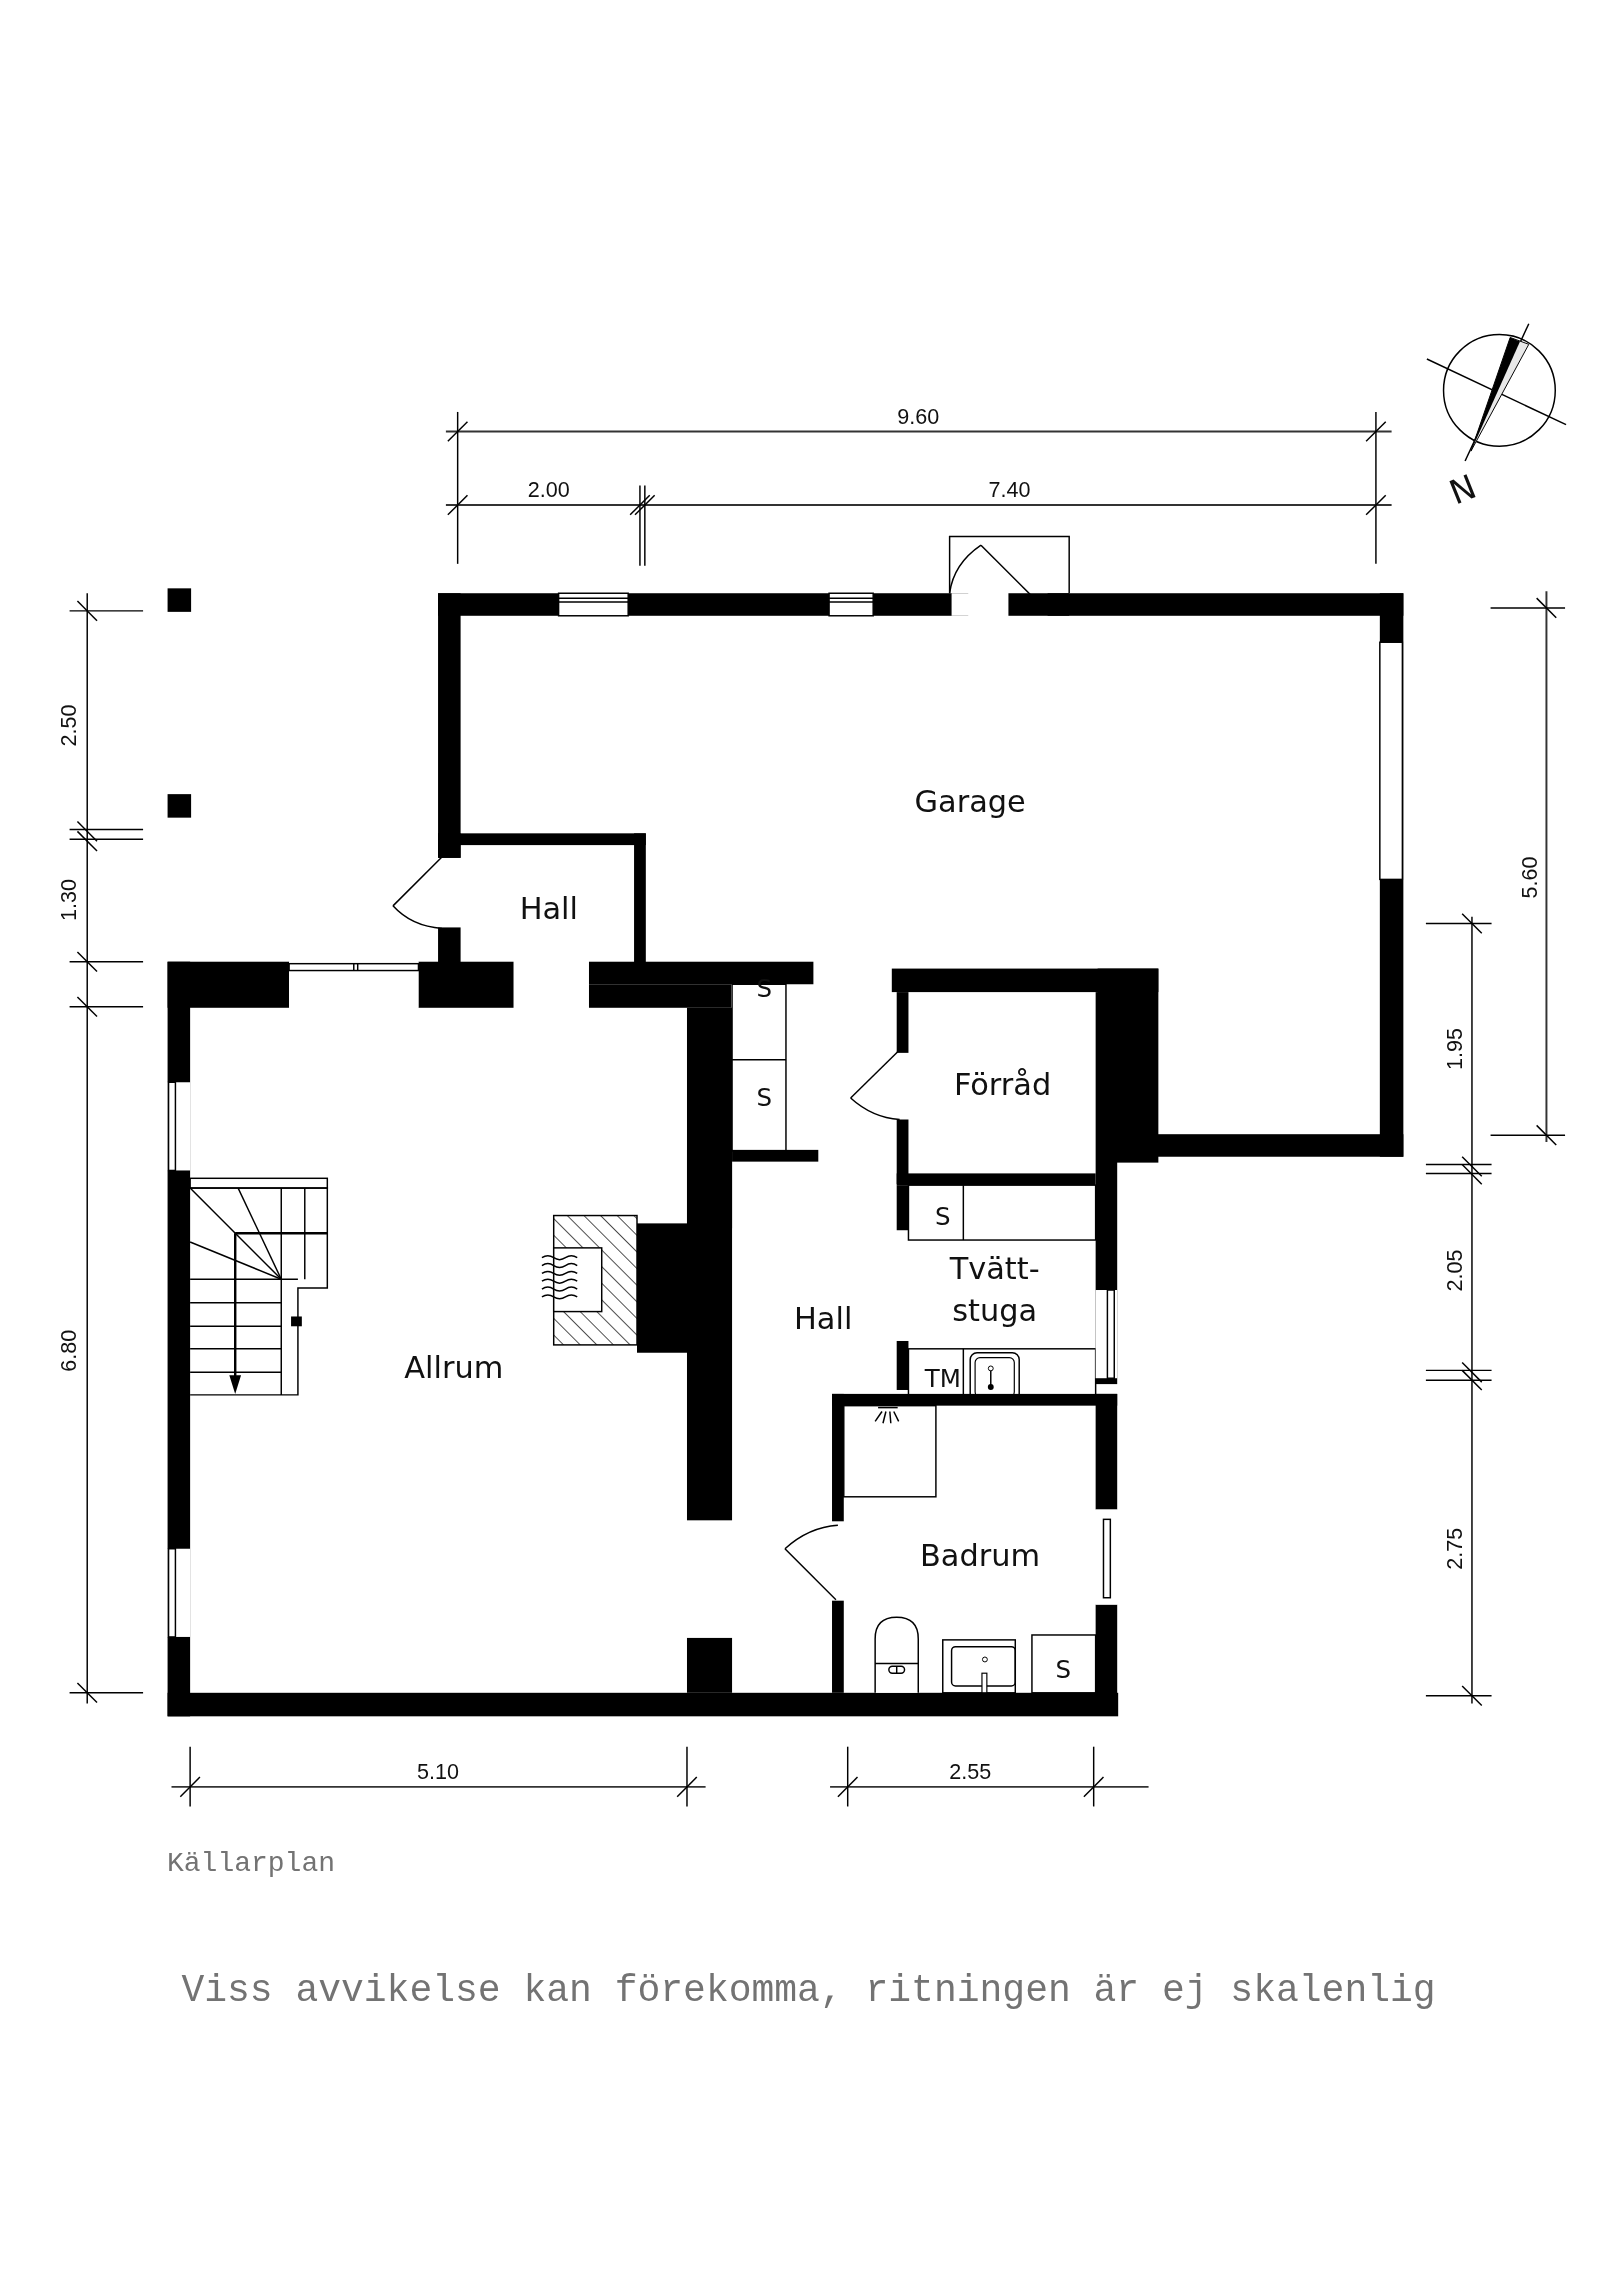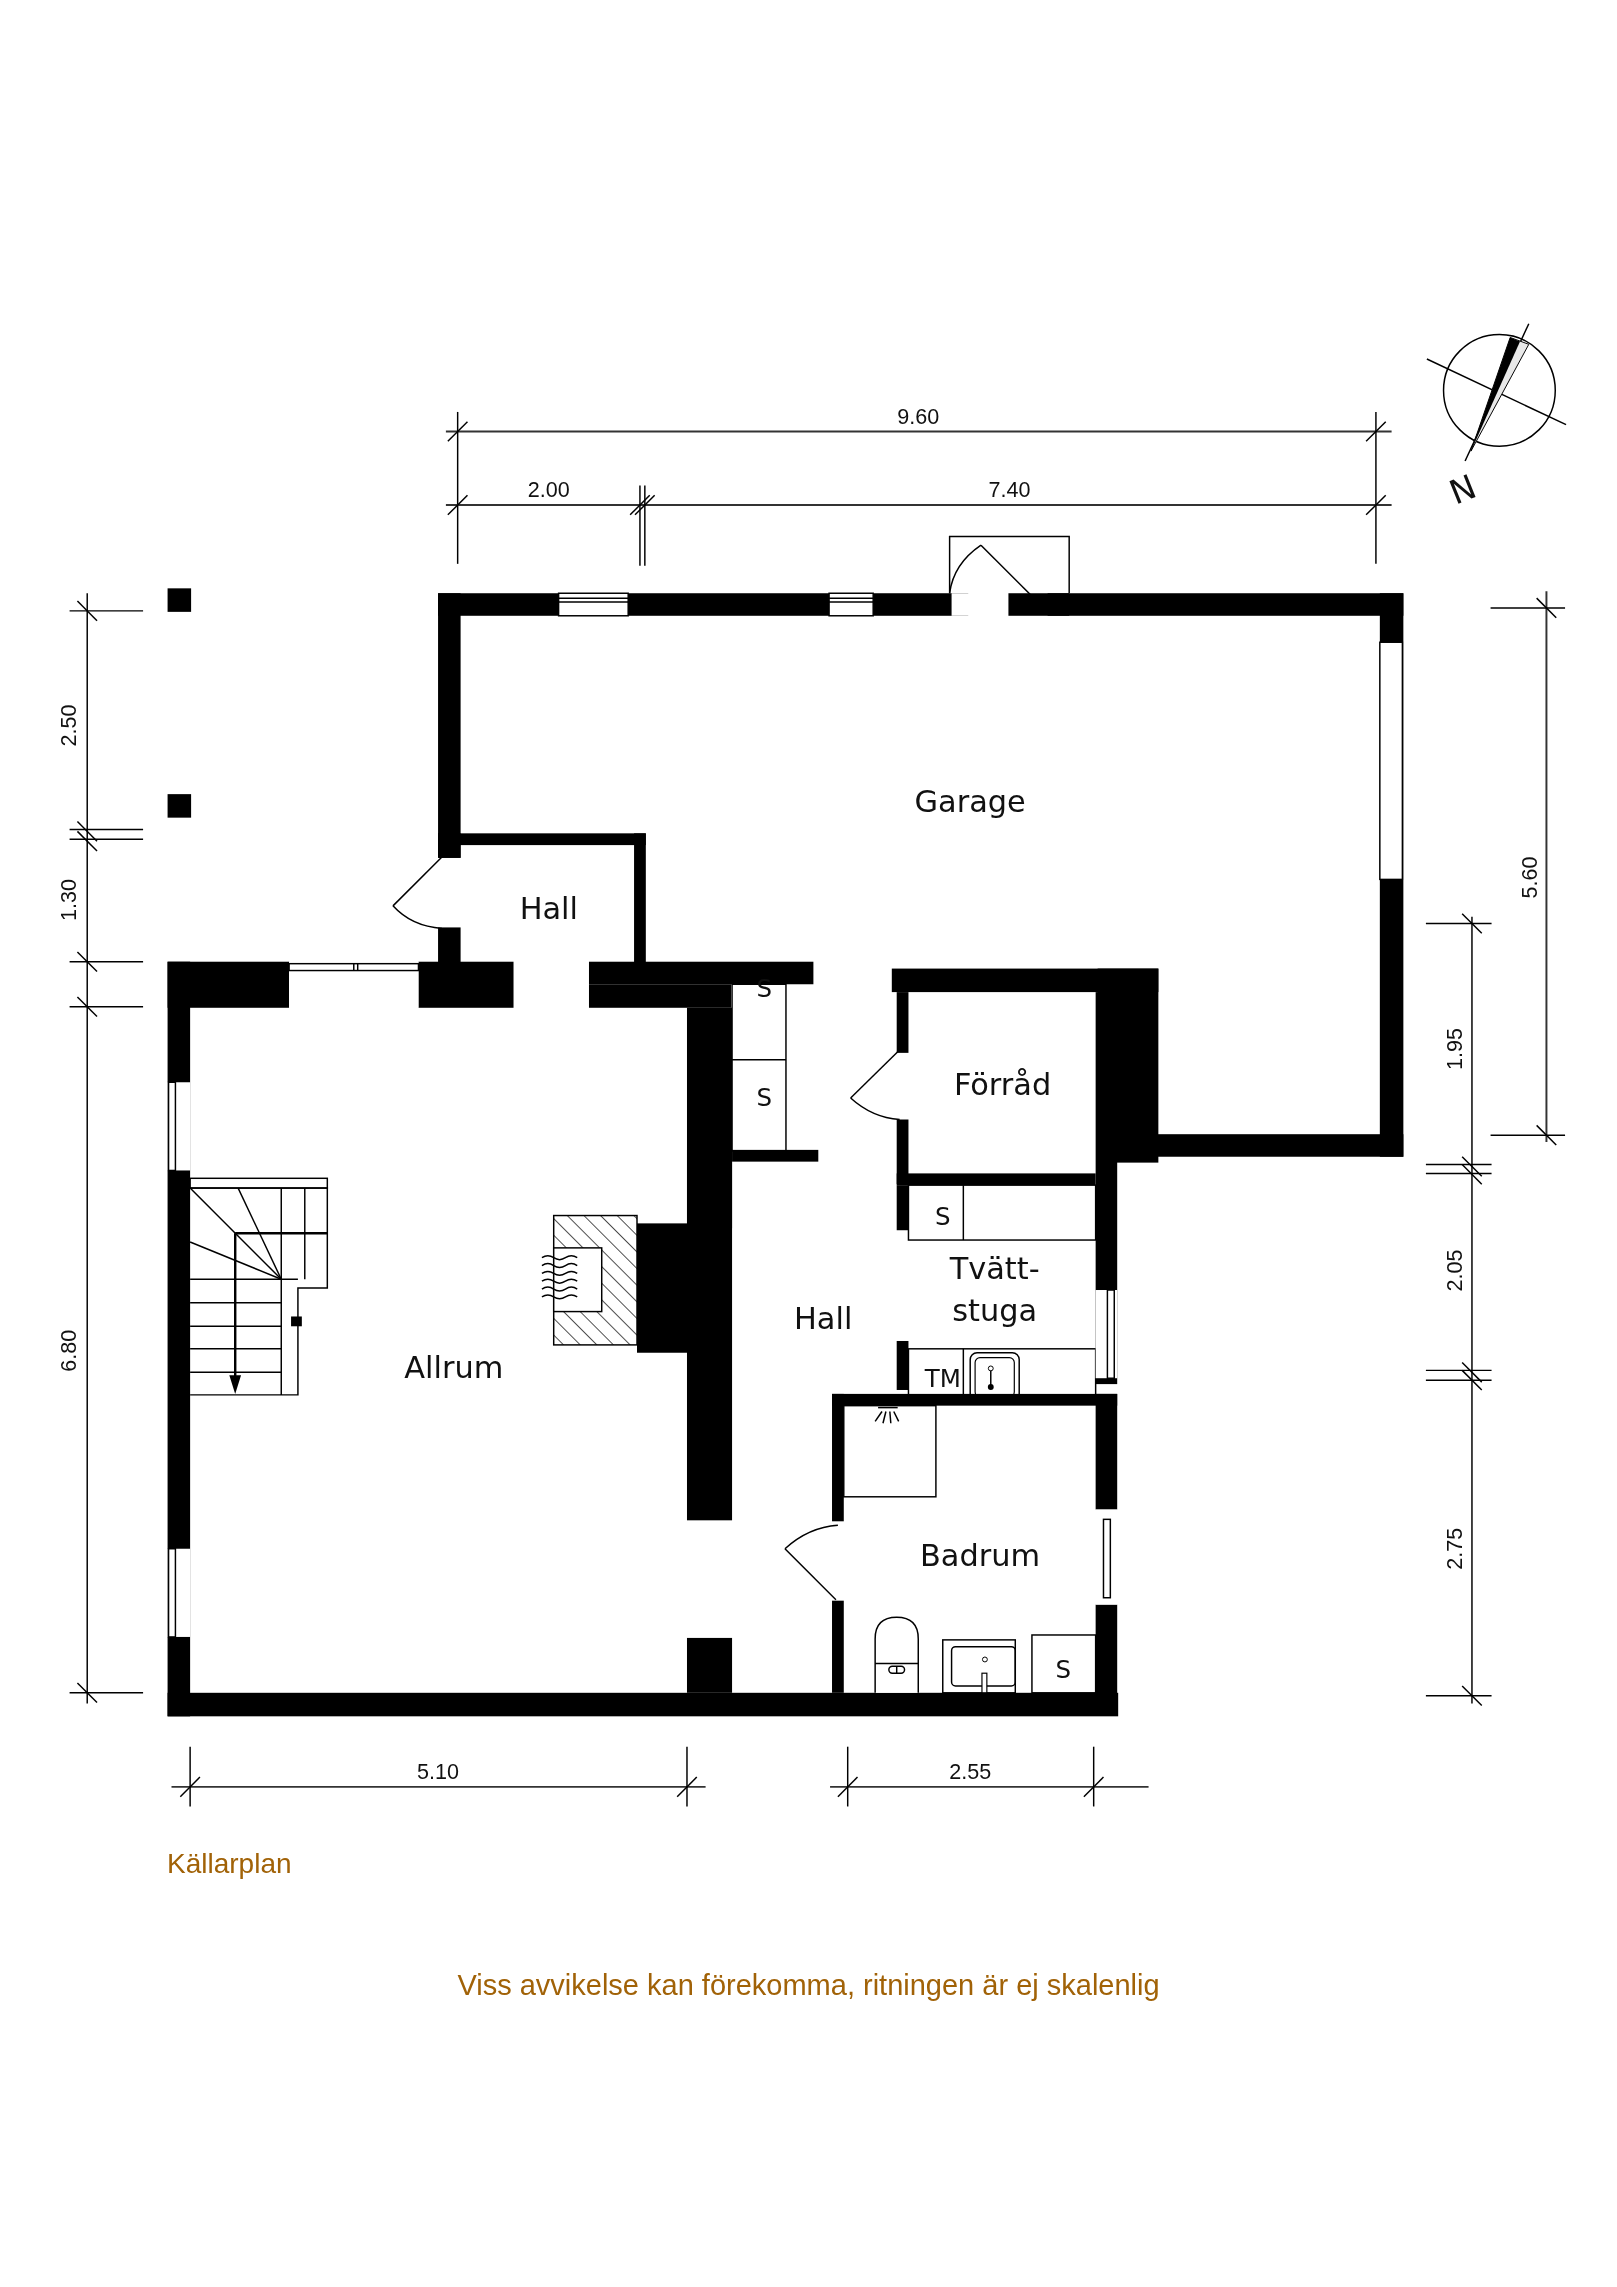--- a/index.html
+++ b/index.html
@@ -5,23 +5,23 @@
   html, body { margin: 0; padding: 0; background: #ffffff; }
   body { width: 1617px; height: 2288px; position: relative; overflow: hidden; font-family: "DejaVu Sans", sans-serif; }
   #plan { position: absolute; left: 0; top: 0; width: 1617px; height: 2288px; }
   .wall { fill: #000000; }
   .thin1 { stroke: #000; stroke-width: 1.5; fill: none; }
   .dim { stroke: #333; stroke-width: 2; fill: none; }
   .win { fill: #ffffff; stroke: #000; stroke-width: 1.5; }
   .dimtxt { font-family: "Liberation Sans", sans-serif; font-size: 22px; fill: #111; }
   .roomtxt { font-family: "DejaVu Sans", sans-serif; font-size: 31px; fill: #111; }
   .smalltxt { font-family: "DejaVu Sans", sans-serif; font-size: 25px; fill: #111; }
-  .caption { position: absolute; font-family: Liberation Sans, sans-serif; color: #a16207; }
+  .caption { position: absolute; font-family: Liberation Mono, monospace; color: #737373; }
   #plan-title { left: 167px; top: 1848px; font-size: 28px; }
-  #disclaimer { left: 0; width: 1617px; text-align: center; top: 1969px; font-size: 29px; }
+  #disclaimer { left: 0; width: 1617px; text-align: center; top: 1969px; font-size: 38px; }
 </style>
 </head>
 <body>
 
 <svg id="plan" viewBox="0 0 1650 2334" xmlns="http://www.w3.org/2000/svg">
 
   <g>
     <circle cx="1530" cy="398" r="57" class="thin1"></circle>
     <line x1="1456" y1="366" x2="1598" y2="433" class="thin1"></line>
     <line x1="1560" y1="330" x2="1495" y2="470" class="thin1"></line>

